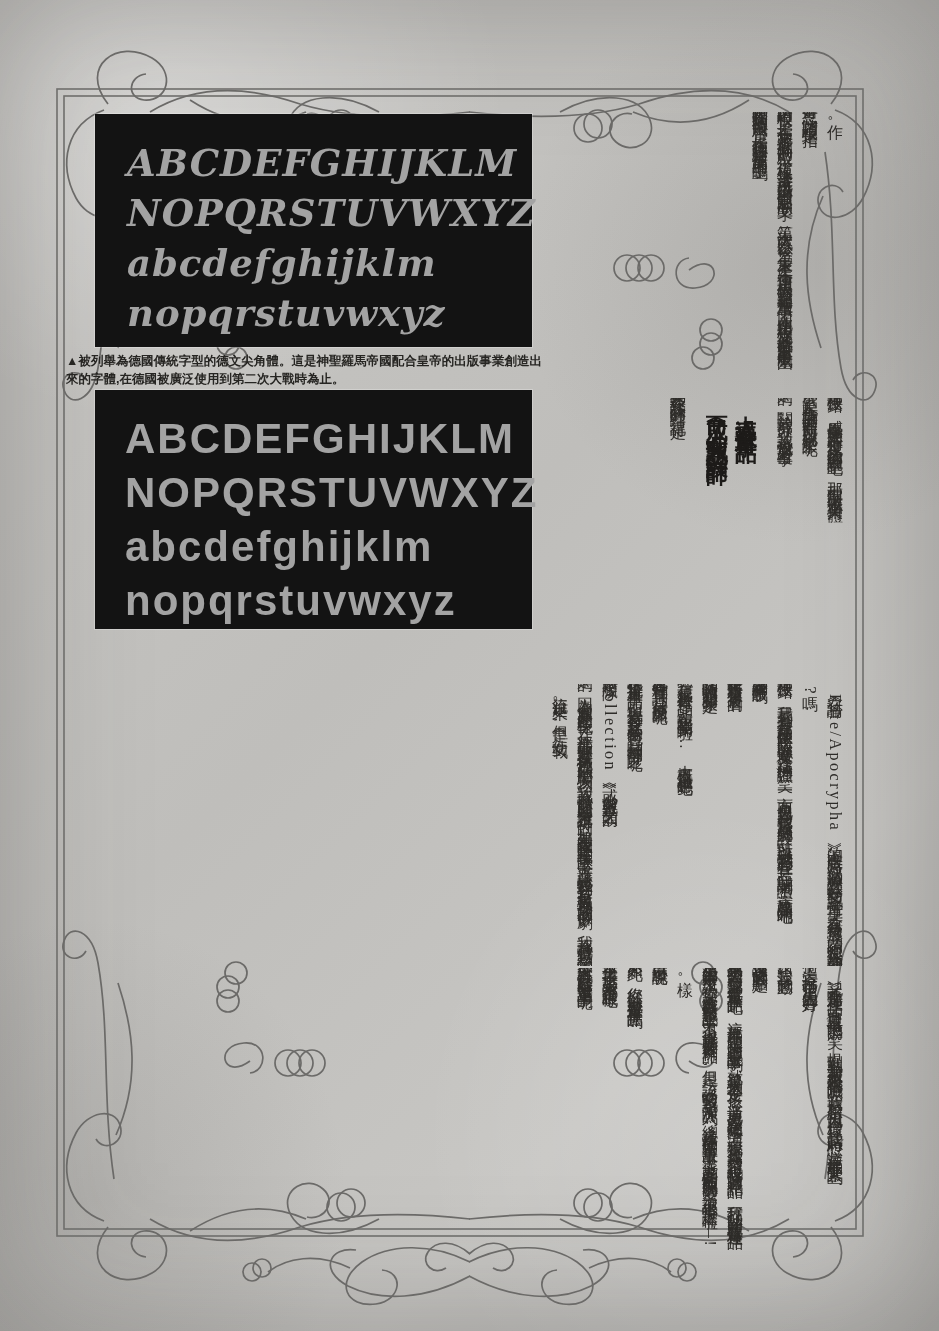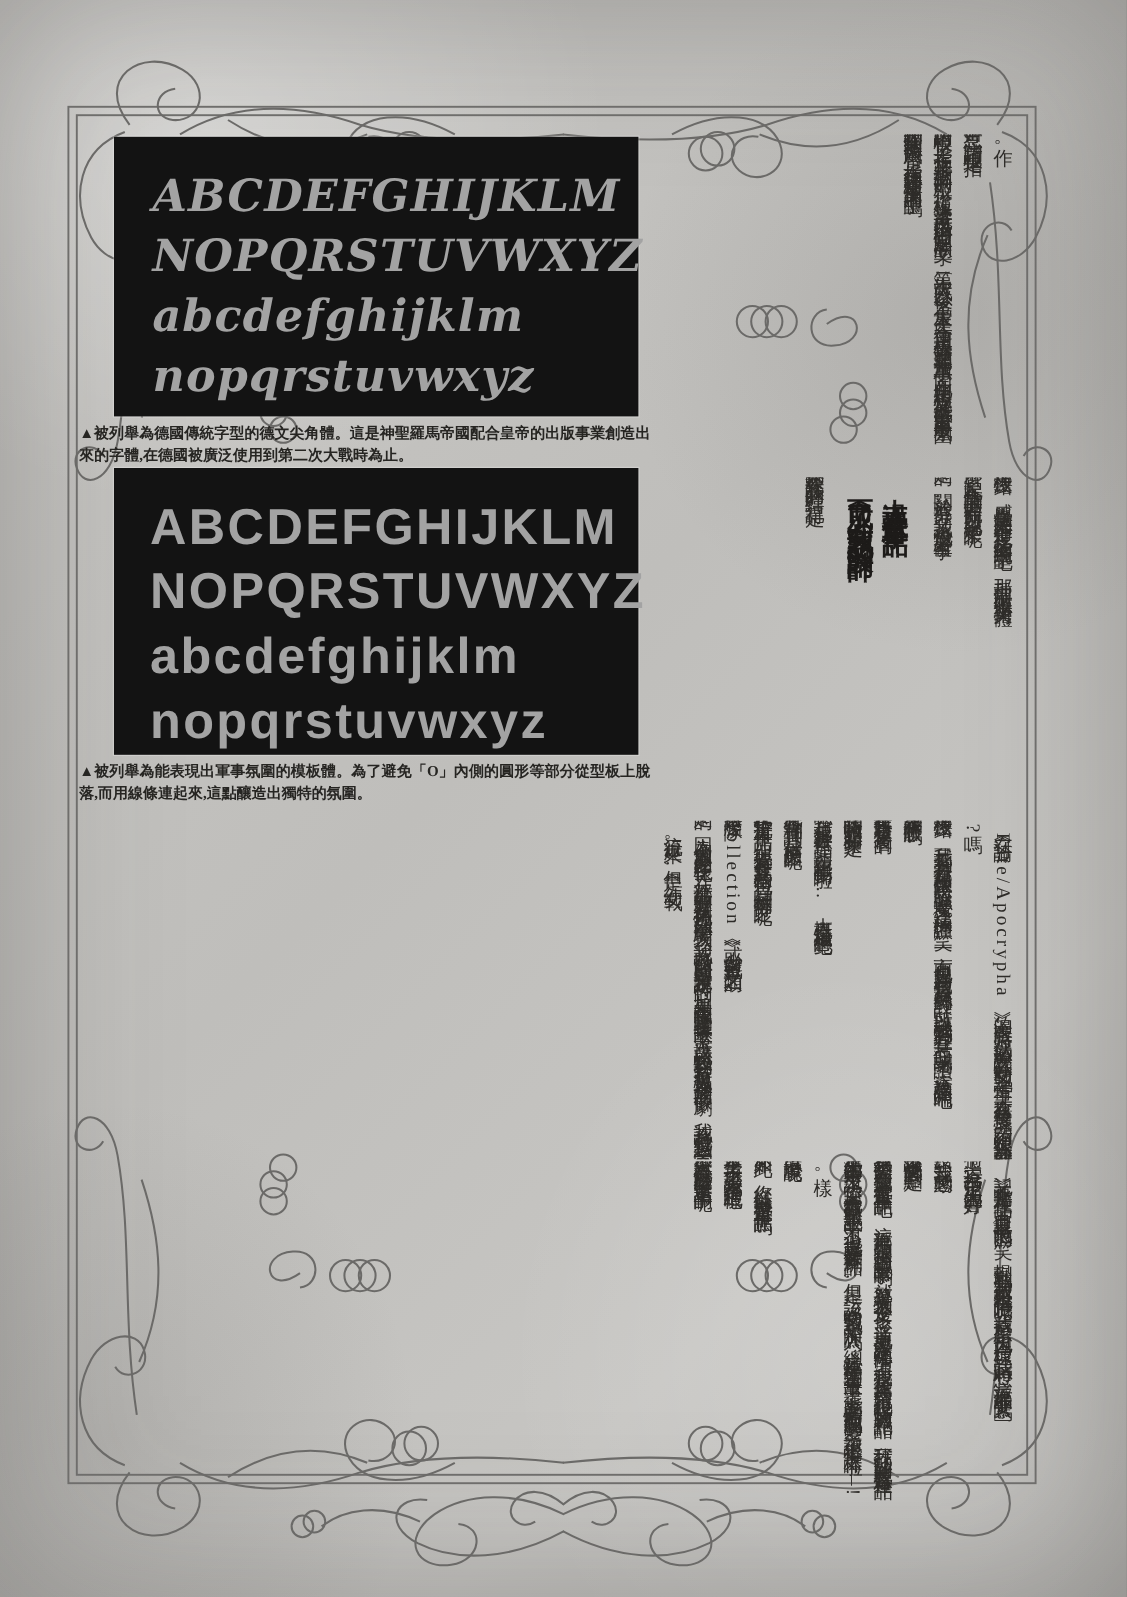--- a/index.html
+++ b/index.html
@@ -23,21 +23,21 @@
     box-shadow:0 0 0 1px rgba(255,255,255,.25);
   }
   #specimen-fraktur{top:114px;height:233px;padding:24px 0 0 32px;box-sizing:border-box;
     font-family:"DejaVu Serif",serif;font-weight:bold;font-style:italic;
     font-size:37px;line-height:50px;letter-spacing:1px;}
   #specimen-stencil{top:390px;height:239px;padding:22px 0 0 30px;box-sizing:border-box;
     font-family:"Liberation Sans","DejaVu Sans",sans-serif;font-weight:bold;
     font-size:42px;line-height:54px;letter-spacing:2px;}
   .caption{
     position:absolute;left:66px;width:476px;
-    font-family:Liberation Serif, serif;
+    font-family:Liberation Sans, sans-serif;
     font-size:12.5px;line-height:18px;color:#262522;font-weight:bold;
     text-align:justify;
   }
   #caption-fraktur{top:352px;}
   #caption-stencil{top:634px;}
   
   .vband{
     position:absolute;writing-mode:vertical-rl;text-orientation:mixed;
     font-size:16px;line-height:25px;letter-spacing:2.5px;
     color:#2e2c29;overflow:hidden;
@@ -117,21 +117,20 @@
     <div>nopqrstuvwxyz</div>
   </div>
   <div id="caption-fraktur" class="caption">▲被列舉為德國傳統字型的德文尖角體。這是神聖羅馬帝國配合皇帝的出版事業創造出來的字體,在德國被廣泛使用到第二次大戰時為止。</div>
 
   <div id="specimen-stencil" class="specimen">
     <div>ABCDEFGHIJKLM</div>
     <div>NOPQRSTUVWXYZ</div>
     <div>abcdefghijklm</div>
     <div>nopqrstuvwxyz</div>
   </div>
-  <div id="caption-stencil" class="caption">▲被列舉為能表現出軍事氛圍的模板體。為了避免「O」內側的圓形等部分從型板上脫落,而用線條連起來,這點釀造出獨特的氛圍。</div>
 
   <div id="band1" class="vband">
     <p class="cont">作。</p>
     <p class="turn">責:不好意思,請問模板是指?</p>
     <p class="turn">沼:所謂的模板,是指在文字形狀上打洞的型板,從模板上塗漆就可以描繪出固定形狀的文字。第二次大戰以後,為了大量生產,會使用模板書寫型號和注意事項,因此使用模板文字就能散發出軍事般氛圍。</p>
     <p class="turn">責:您剛才提到的德國風格,是指在德國經常被使用的字型嗎?</p>
   </div>
 
   <div id="band2" class="vband">
     <p class="turn">沼:是那樣沒錯。感覺像是德國在中世紀之後的傳統字型吧。那種字型叫做德文尖角體。</p>

